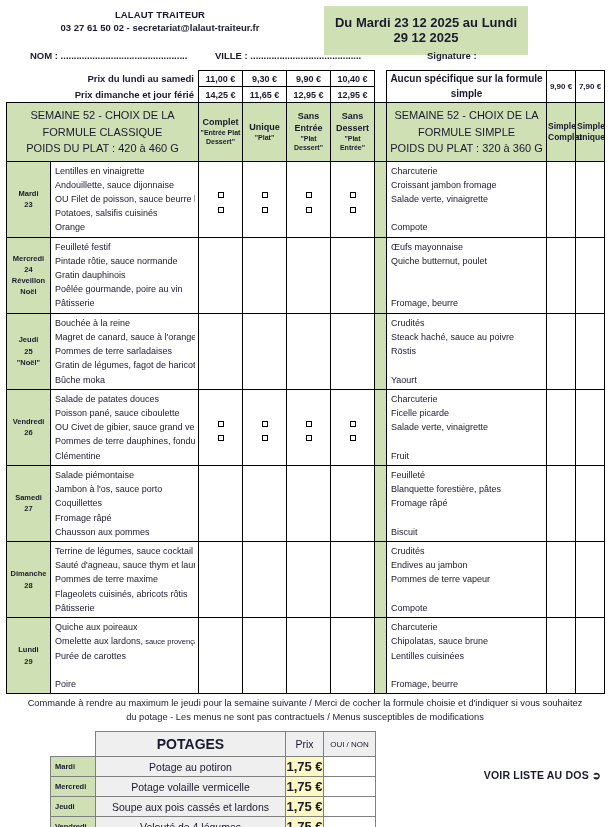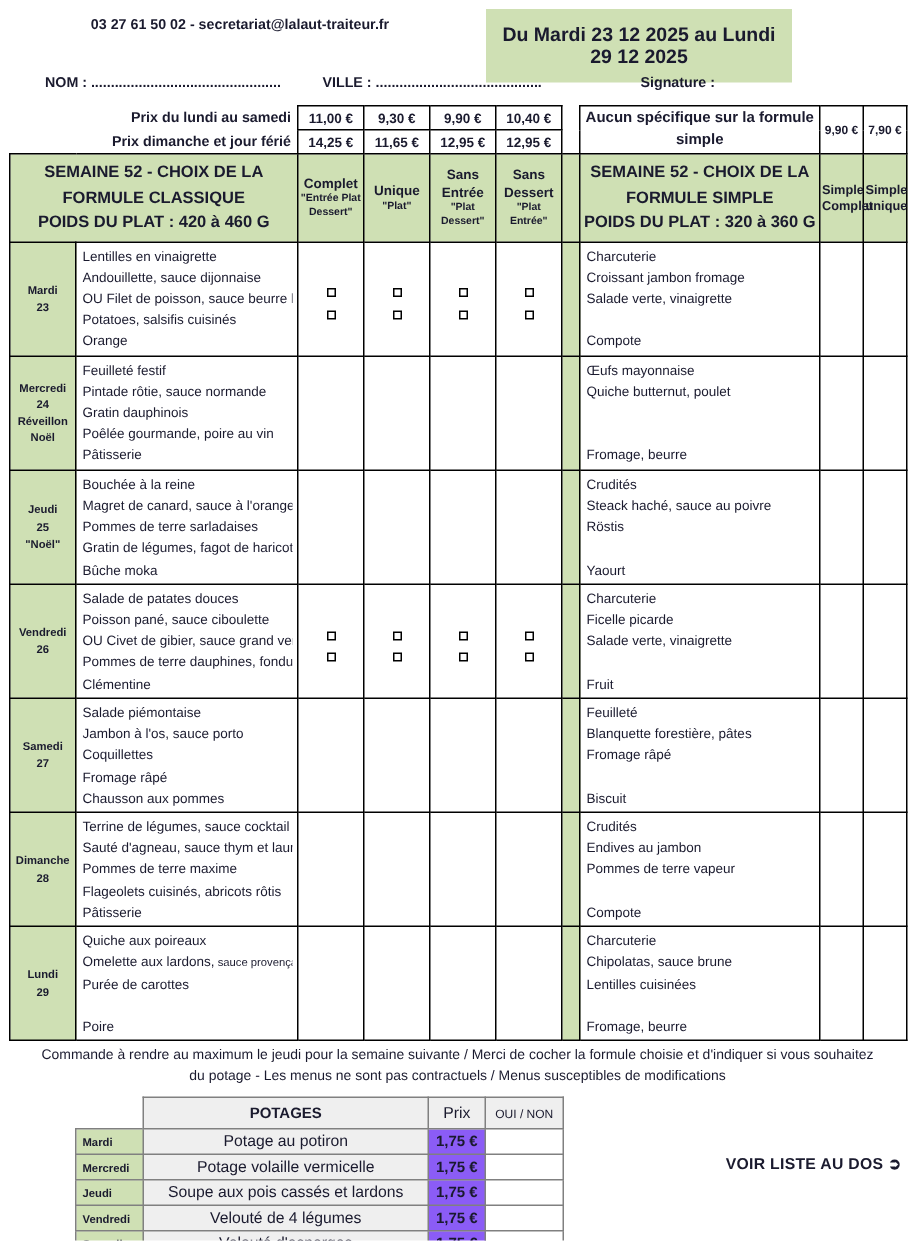--- a/index.html
+++ b/index.html
@@ -37,21 +37,21 @@
   table.grid td { border: 1px solid #000; vertical-align: middle; }
 
   .lbl-price { text-align: right; font-size: 9.5px; font-weight: bold; padding-right: 4px; border: none !important; }
   .cell-price { text-align: center; font-size: 9px; font-weight: bold; padding: 2px 0; }
   .cell-price-sm { text-align: center; font-size: 8px; font-weight: bold; }
   .cell-note { text-align: center; font-size: 10px; font-weight: bold; line-height: 1.45; }
   .spacer-col { border: none !important; background: #ffffff; }
 
   
   .green { background: #cfe0b4; }
-  .sect-title { text-align: center; font-weight: bold; font-size: 11px; line-height: 1.5; padding: 4px 2px; }
+  .sect-title { text-align: center; font-weight: normal; font-size: 11px; line-height: 1.5; padding: 4px 2px; }
   .col-head { text-align: center; font-weight: bold; font-size: 9px; line-height: 1.25; padding: 2px 1px; }
   .col-head .sub { font-weight: bold; font-size: 7px; display: block; line-height: 1.3; }
   .col-head2 { text-align: center; font-weight: bold; font-size: 8.5px; line-height: 1.25; padding: 2px 1px; }
 
   
   .daycell { background: #cfe0b4; text-align: center; font-size: 7.5px; font-weight: bold; line-height: 1.5; padding: 1px; }
   .menucell { font-size: 9px; padding: 2px 3px 2px 4px; line-height: 1.58; vertical-align: top; }
   .menucell .ln { white-space: nowrap; overflow: hidden; }
   .menucell .sm { font-size: 7.5px; }
   .menucell .blank { visibility: hidden; }
@@ -61,41 +61,42 @@
   .chk-gap { height: 14.2px; }
   .greenbar { background: #cfe0b4; border-top: 1px solid #000; border-bottom: 1px solid #000; border-left: none; border-right: none; }
 
   
   .note { text-align: center; font-size: 9.3px; line-height: 1.5; padding: 3px 10px 6px 10px; }
 
   
   .bottom { display: flex; padding-left: 50px; }
   table.potages { border-collapse: collapse; table-layout: fixed; width: 325px; }
   table.potages td { border: 1px solid #808080; }
-  .p-head { background: #efefef; text-align: center; font-size: 10px; font-weight: bold; padding: 4px 0; }
+  .p-head { background: #efefef; text-align: center; font-size: 14px; font-weight: bold; padding: 4px 0; }
   .p-head-prix { background: #efefef; text-align: center; font-size: 10.5px; padding: 4px 0; }
   .p-head-on { background: #efefef; text-align: center; font-size: 8px; padding: 4px 0; }
   .p-day { background: #cfe0b4; font-size: 7.5px; font-weight: bold; padding: 2px 0 2px 4px; }
   .p-name { background: #efefef; text-align: center; font-size: 10.5px; padding: 2px 0; }
-  .p-price { background: #8b5cf6; text-align: center; font-size: 10px; font-weight: bold; padding: 2px 0; }
+  .p-price { background: #fef9c3; text-align: center; font-size: 13px; font-weight: bold; padding: 2px 0; }
   .p-on { background: #ffffff; }
 
   .delivery { width: 225px; text-align: center; padding-top: 16px; }
   .delivery .d1 { font-size: 11px; font-weight: bold; text-decoration: underline; line-height: 1.75; }
   .delivery .d2 { font-size: 11px; font-weight: bold; line-height: 1.75; }
   .delivery .d2 u { text-decoration: underline; }
   .delivery .d3 { font-size: 10.5px; font-weight: bold; margin-top: 22px; letter-spacing: .2px; text-align: right; }
 </style>
 </head>
 <body>
 
 <div class="page">
 
   <div class="topbar">
     <div class="company">
+      <div class="company-name">LALAUT TRAITEUR</div>
       <div class="company-contact">03 27 61 50 02 - secretariat@lalaut-traiteur.fr</div>
     </div>
     <div class="daterange">Du Mardi 23 12 2025 au Lundi 29 12 2025</div>
   </div>
 
   <div class="idrow">
     <div class="f1">NOM : ................................................</div>
     <div class="f2">VILLE : ..........................................</div>
     <div class="f3">Signature :</div>
   </div>

